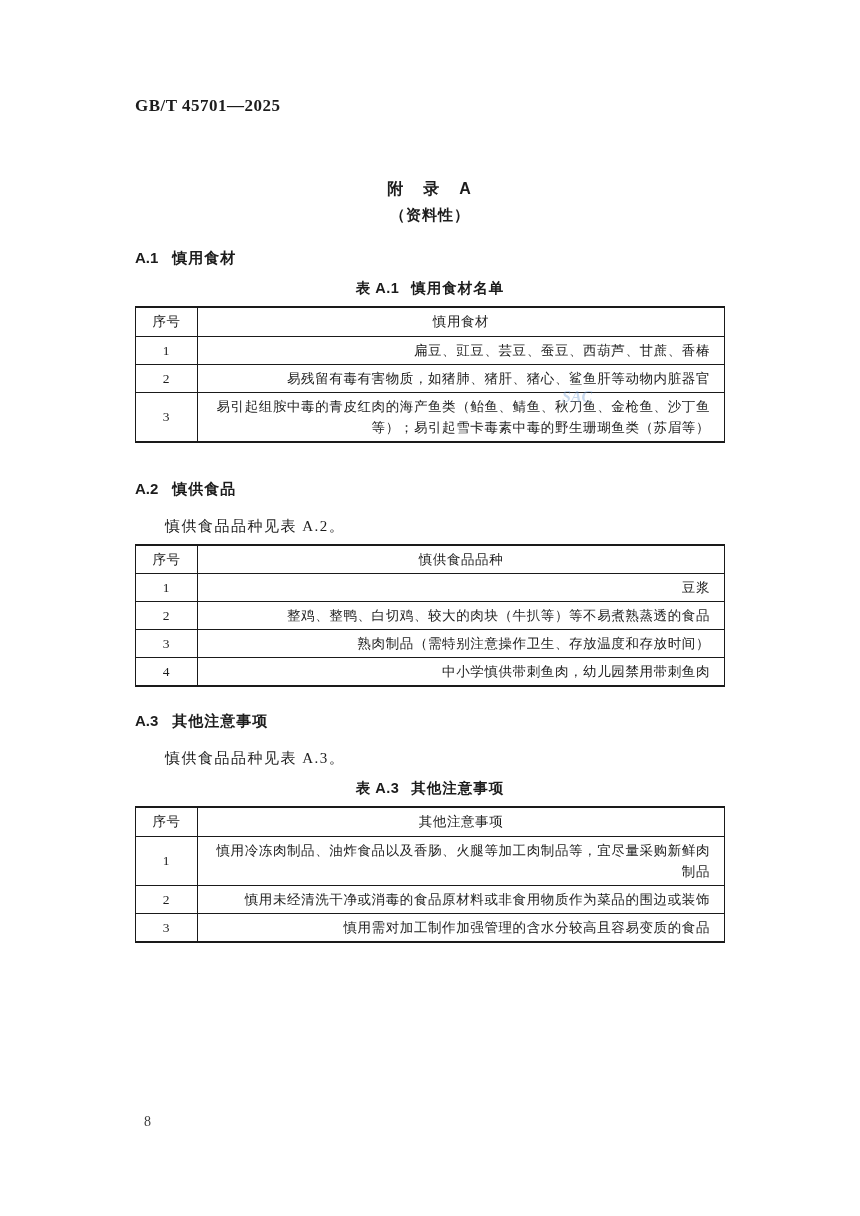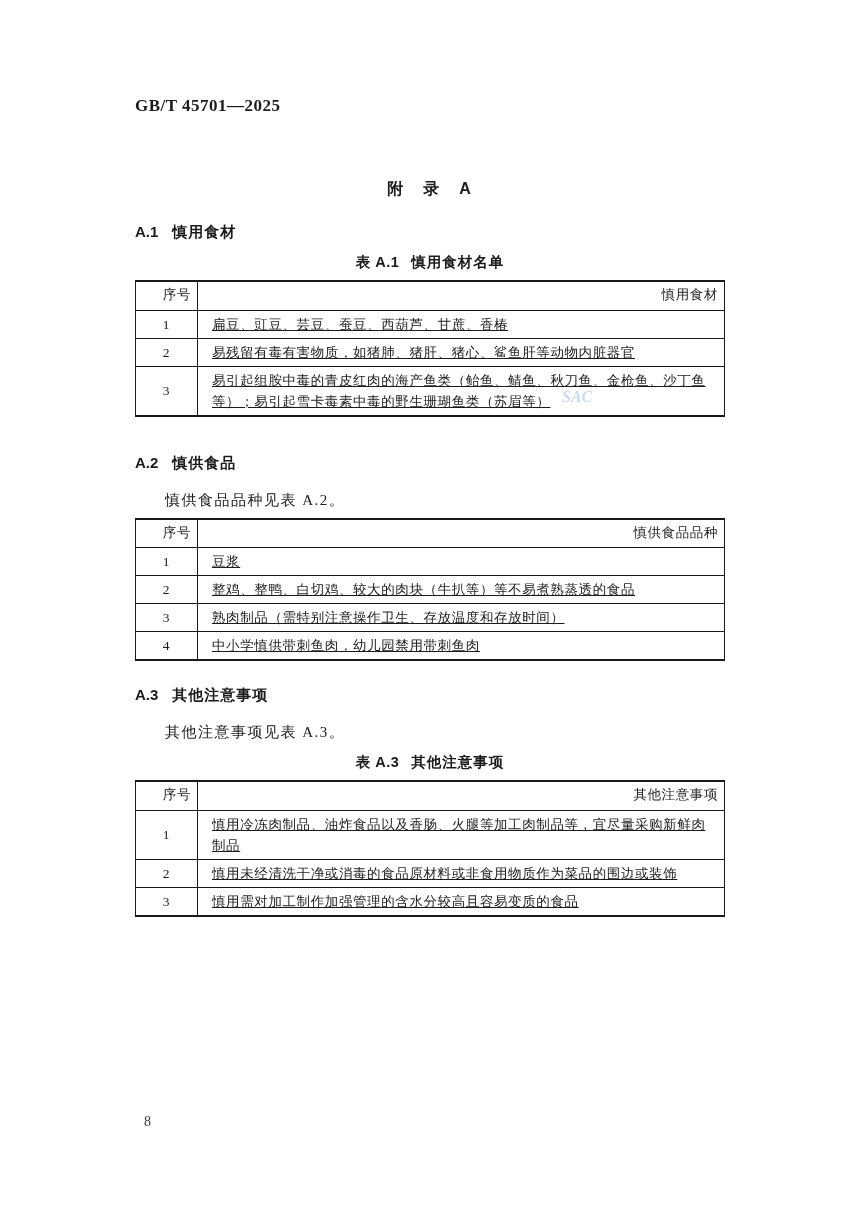--- a/index.html
+++ b/index.html
@@ -94,38 +94,37 @@
   table.gb-table col.col-no { width: 62px; }
   table.gb-table th, table.gb-table td {
     border: 1px solid #1a1a1a;
     font-size: 13.5px;
     line-height: 21px;
     letter-spacing: 0.6px;
     box-sizing: border-box;
   }
   table.gb-table thead th {
     height: 29px;
-    text-align: right;
+    text-align: center;
     font-weight: normal;
-    font-family: Liberation Mono, monospace;
+    font-family: Liberation Sans, sans-serif;
     border-bottom: 1.5px solid #1a1a1a;
     padding: 2px 6px;
   }
   table.gb-table td {
     height: 28px;
     padding: 3px 6px;
   }
   table.gb-table td.cell-no {
     text-align: center;
   }
   table.gb-table td.cell-text {
-    text-align: left;
+    text-align: right;
     padding-left: 14px;
     padding-right: 14px;
-    text-decoration: underline;
   }
   .watermark {
     position: absolute;
     left: 522px;
     top: 388px;
     font-family: Liberation Serif, serif;
     font-weight: bold;
     font-style: italic;
     font-size: 16px;
     color: rgba(110, 155, 210, 0.38);
@@ -143,20 +142,21 @@
 <body>
 
 <div class="page">
 
   <div class="doc-header">
     <span>GB/T 45701—2025</span>
   </div>
 
   <div class="appendix-title">
     <div class="t1">附　录　A</div>
+    <div class="t2">（资料性）</div>
   </div>
 
   <div class="section-heading">
     <span class="sec-num">A.1</span><span>慎用食材</span>
   </div>
   <div class="table-caption">
     <span class="cap-label">表 A.1</span><span>慎用食材名单</span>
   </div>
   <table class="gb-table">
     <colgroup>
@@ -216,21 +216,21 @@
       <tr>
         <td class="cell-no">4</td>
         <td class="cell-text">中小学慎供带刺鱼肉，幼儿园禁用带刺鱼肉</td>
       </tr>
     </tbody>
   </table>
 
   <div class="section-heading" style="margin-top:24px">
     <span class="sec-num">A.3</span><span>其他注意事项</span>
   </div>
-  <div class="section-intro">其他注意事项见表 A.3。</div>
+  <div class="section-intro">慎供食品品种见表 A.3。</div>
   <div class="table-caption">
     <span class="cap-label">表 A.3</span><span>其他注意事项</span>
   </div>
   <table class="gb-table">
     <colgroup>
         <col class="col-no">
         <col>
       </colgroup>
     <thead>
       <tr>

